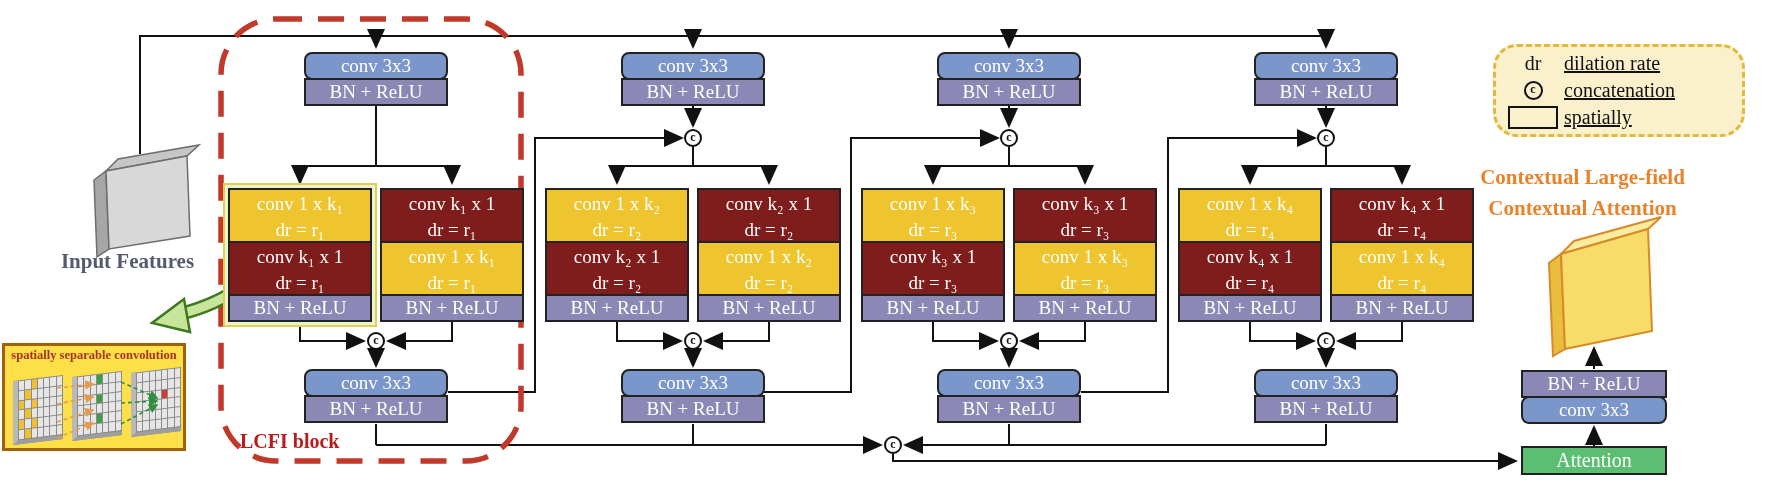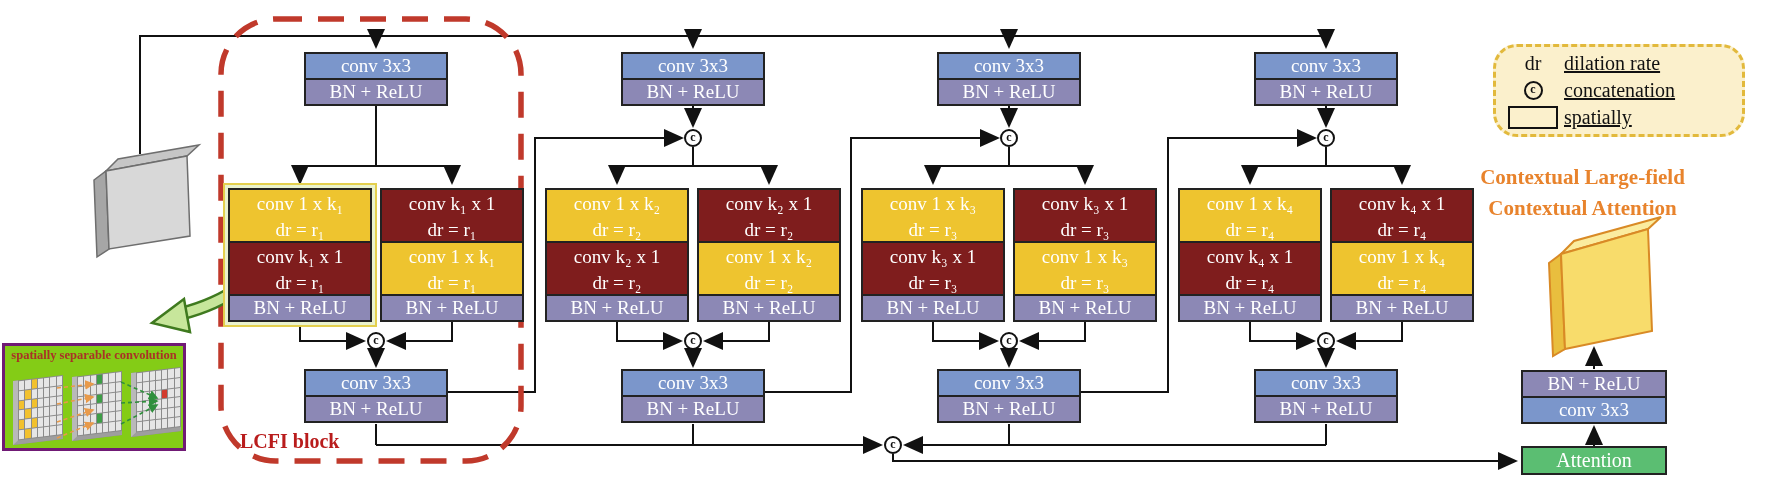--- a/index.html
+++ b/index.html
@@ -11,21 +11,21 @@
   
   .column{position:absolute;top:0;width:296px;height:495px;z-index:2;}
   .opgroup{position:absolute;left:76px;width:144px;}
   .topgroup{top:52px;} .bottomgroup{top:369px;}
   .row{box-sizing:border-box;border:2px solid #222;height:28px;line-height:24px;
        font-size:19px;color:#fff;text-align:center;white-space:nowrap;}
   .row+.row,.convrow+.row,.convrow+.convrow{margin-top:-2px;}
   .convrow{box-sizing:border-box;border:2px solid #222;height:55px;font-size:19px;
        color:#fff;text-align:center;white-space:nowrap;}
   .convrow div{line-height:25px;padding-top:1px;}
-  .blue{background:#7B96CB;} .purple{background:#8C88B5;}
+  .blue{background:#7B96CB;border-radius:8px;} .purple{background:#8C88B5;}
   .yellow{background:#EEC42F;} .teal{background:#7f1d1d;}
   .branch{position:absolute;top:188px;width:144px;}
   .branch.l{left:0;} .branch.r{left:152px;}
   .branch.hl{outline:2px solid #E3CF4E;outline-offset:3px;
              box-shadow:0 0 0 3px #EAF2CE, 0 0 0 5px #E3CF4E;}
 
   .circle{position:absolute;z-index:3;width:18px;height:18px;border-radius:50%;
           background:#fff;border:2px solid #111;box-sizing:border-box;font-size:12px;
           line-height:12px;text-align:center;font-weight:bold;color:#111;}
   .topcircle{left:139px;top:129px;} .mergecircle{left:139px;top:332px;}
@@ -50,21 +50,21 @@
   .legsym{width:62px;display:flex;justify-content:center;align-items:center;
           font-size:20px;color:#111;}
   .leglab{font-size:20px;color:#111;text-decoration:underline;}
   .legcircle{width:19px;height:19px;border-radius:50%;border:2px solid #111;
              box-sizing:border-box;background:transparent;font-size:12px;line-height:13px;
              text-align:center;font-weight:bold;}
   .legrect{width:46px;height:19px;border:2.5px solid #111;background:transparent;}
 
   
   .inset{left:2px;top:343px;width:184px;height:108px;box-sizing:border-box;z-index:2;
-         background:#84cc16;border:3px solid #701a75;}
+         background:#fde047;border:3px solid #a16207;}
   .inset-title{position:absolute;left:0;top:2px;width:100%;text-align:center;
                font-weight:bold;font-size:12.5px;color:#A93226;}
   .ggrid{position:absolute;width:50px;height:64px;transform:skewY(-7deg);
          background:#8B8B8B;border-left:5px solid #B9B9B9;border-bottom:4px solid #9E9E9E;
          display:grid;grid-template-rows:repeat(6,1fr);grid-template-columns:repeat(7,1fr);
          gap:1px;padding:1px;box-sizing:border-box;}
   .ggrid div{background:#E6E6E6;}
   .inset svg{position:absolute;left:0;top:0;}
 </style>
 </head>
@@ -297,20 +297,21 @@
   </div>
 
   <div class="circle abs" style="left:884px;top:436px;">c</div>
 
   <div class="rgroup" style="top:370px">
     <div class="row purple">BN + ReLU</div>
     <div class="row blue">conv 3x3</div>
   </div>
   <div class="attention">Attention</div>
 
+  <div class="abs input-label">Input Features</div>
   <div class="abs lcfi-label">LCFI block</div>
   <div class="abs out-title">
     <div>Contextual Large-field</div>
     <div>Contextual Attention</div>
   </div>
 
   <div class="abs legend">
     <div class="legrow">
       <span class="legsym">dr</span>
       <span class="leglab">dilation rate</span>

